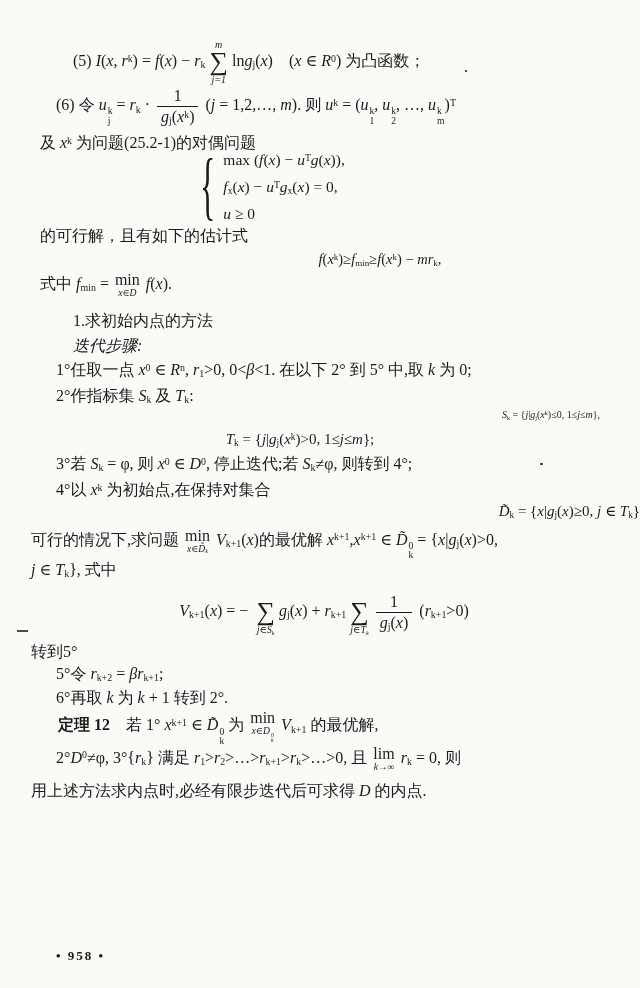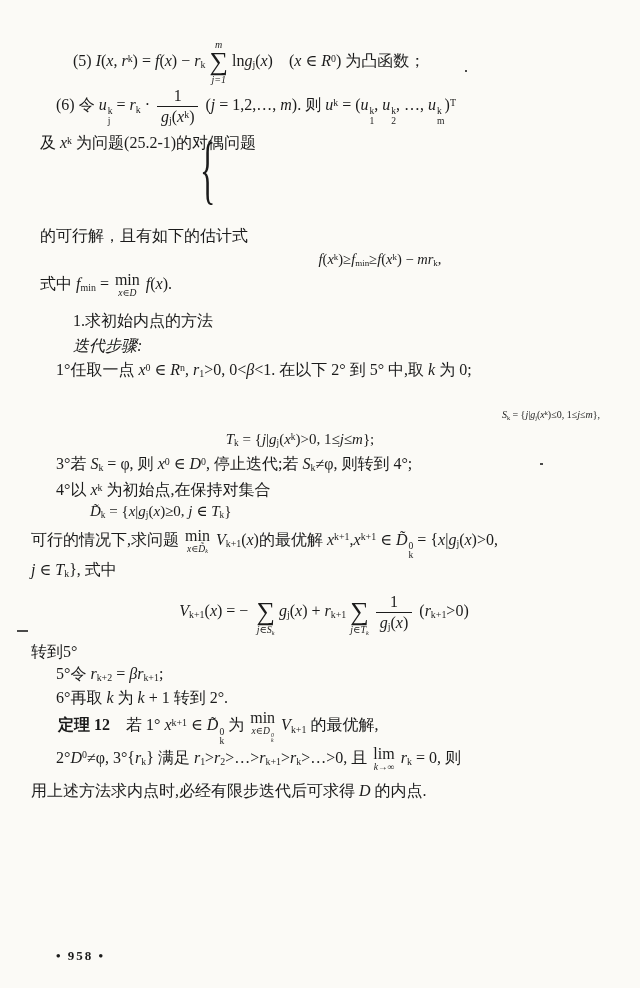--- a/index.html
+++ b/index.html
@@ -72,48 +72,54 @@
       </span>, …, <i>u</i><span class="stk">
         <span>k</span>
         <span>m</span>
       </span>)<sup>T</sup></div>
 
   <div class="ln" style="top:133px;left:40px;">及 <i>x</i><sup>k</sup> 为问题(25.2-1)的对偶问题</div>
 
   <div class="ln" style="top:150px;left:200px;">
     <div class="cases">
       <span class="lbrace">{</span>
+      <span class="rows">
+        <span>max (<i>f</i>(<i>x</i>) − <i>u</i><sup>T</sup><i>g</i>(<i>x</i>)),</span>
+        <span><i>f</i><sub>x</sub>(<i>x</i>) − <i>u</i><sup>T</sup><i>g</i><sub>x</sub>(<i>x</i>) = 0,</span>
+        <span><i>u</i> ≥ 0</span>
+      </span>
     </div>
   </div>
 
   <div class="ln" style="top:226px;left:40px;">的可行解，且有如下的估计式</div>
 
   <div class="ln" style="top:250px;left:120px;right:0;text-align:center;font-size:14.5px;"><i>f</i>(<i>x</i><sup>k</sup>)≥<i>f</i><sub>min</sub>≥<i>f</i>(<i>x</i><sup>k</sup>) − <i>mr</i><sub>k</sub>,</div>
 
   <div class="ln" style="top:272px;left:40px;">式中 <i>f</i><sub>min</sub> = <span class="uop">
         <span class="op">min</span>
         <span class="us"><i>x</i>∈<i>D</i></span>
       </span> <i>f</i>(<i>x</i>).</div>
 
   <div class="ln" style="top:311px;left:73px;">1.求初始内点的方法</div>
 
   <div class="ln" style="top:336px;left:73px;font-style:italic;">迭代步骤:</div>
 
   <div class="ln" style="top:360px;left:56px;">1°任取一点 <i>x</i><sup>0</sup> ∈ <i>R</i><sup>n</sup>, <i>r</i><sub>1</sub>&gt;0, 0&lt;<i>β</i>&lt;1. 在以下 2° 到 5° 中,取 <i>k</i> 为 0;</div>
 
+  <div class="ln" style="top:386px;left:56px;">2°作指标集 <i>S</i><sub>k</sub> 及 <i>T</i><sub>k</sub>:</div>
 
   <div class="ln ctr" style="top:408px;font-size:10px;text-align:right;"><i>S</i><sub>k</sub> = {<i>j</i>|<i>g</i><sub>j</sub>(<i>x</i><sup>k</sup>)≤0, 1≤<i>j</i>≤<i>m</i>},</div>
 
   <div class="ln ctr" style="top:430px;font-size:15px;"><i>T</i><sub>k</sub> = {<i>j</i>|<i>g</i><sub>j</sub>(<i>x</i><sup>k</sup>)&gt;0, 1≤<i>j</i>≤<i>m</i>};</div>
 
   <div class="ln" style="top:454px;left:56px;">3°若 <i>S</i><sub>k</sub> = φ, 则 <i>x</i><sup>0</sup> ∈ <i>D</i><sup>0</sup>, 停止迭代;若 <i>S</i><sub>k</sub>≠φ, 则转到 4°;</div>
 
   <div class="ln" style="top:480px;left:56px;">4°以 <i>x</i><sup>k</sup> 为初始点,在保持对集合</div>
 
-  <div class="ln" style="top:502px;left:90px;right:0;text-align:left;font-size:15px;"><i>D̃</i><sub>k</sub> = {<i>x</i>|<i>g</i><sub>j</sub>(<i>x</i>)≥0, <i>j</i> ∈ <i>T</i><sub>k</sub>}</div>
+  <div class="ln" style="top:502px;left:90px;right:0;text-align:right;font-size:15px;"><i>D̃</i><sub>k</sub> = {<i>x</i>|<i>g</i><sub>j</sub>(<i>x</i>)≥0, <i>j</i> ∈ <i>T</i><sub>k</sub>}</div>
 
   <div class="ln" style="top:528px;left:31px;">可行的情况下,求问题 <span class="uop">
         <span class="op">min</span>
         <span class="us"><i>x</i>∈<i>D̃</i><sub>k</sub></span>
       </span> <i>V</i><sub>k+1</sub>(<i>x</i>)的最优解 <i>x</i><sup>k+1</sup>,<i>x</i><sup>k+1</sup> ∈ <i>D̃</i><span class="stk">
         <span>0</span>
         <span>k</span>
       </span> = {<i>x</i>|<i>g</i><sub>j</sub>(<i>x</i>)&gt;0,</div>
 
   <div class="ln" style="top:560px;left:31px;"><i>j</i> ∈ <i>T</i><sub>k</sub>}, 式中</div>

